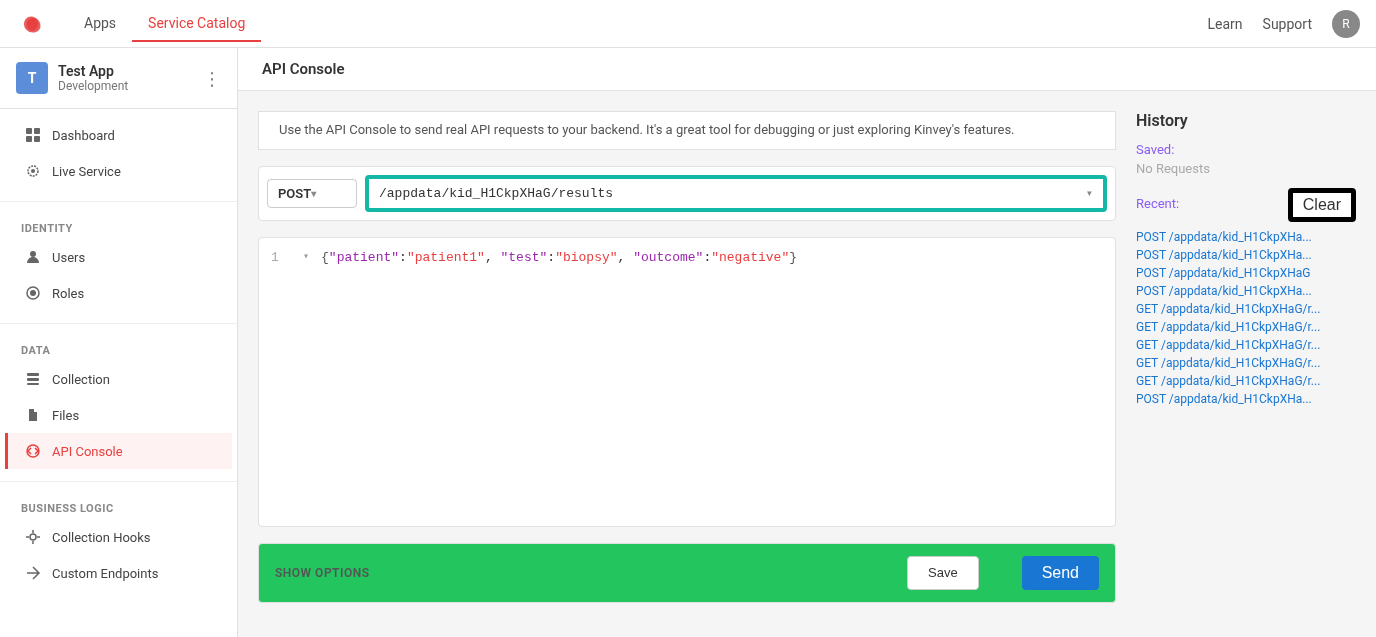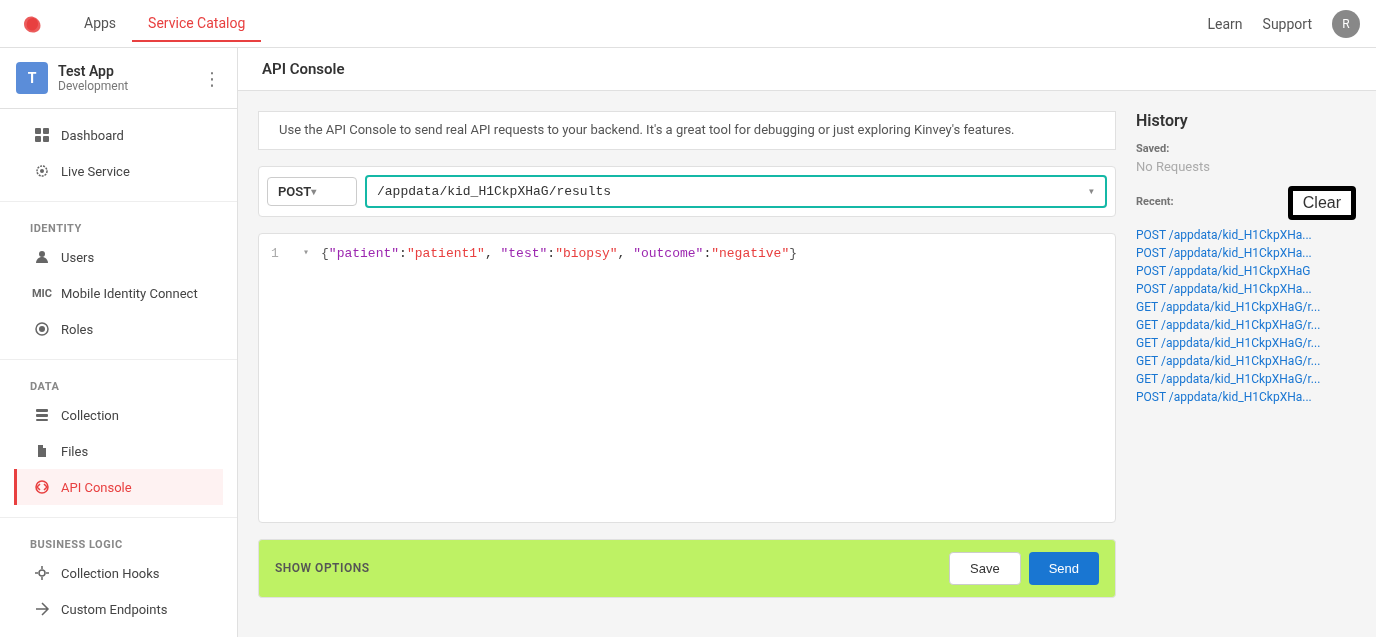--- a/index.html
+++ b/index.html
@@ -100,21 +100,21 @@
       font-weight: bold;
       font-size: 14px;
       flex-shrink: 0;
     }
     .app-info { flex: 1; }
     .app-name { font-weight: 600; font-size: 14px; }
     .app-env { color: #777; font-size: 12px; }
     .app-menu-icon { color: #777; cursor: pointer; font-size: 18px; }
 
     .sidebar-section {
-      padding: 8px 14px;
+      padding: 8px 5px;
     }
     .sidebar-section-label {
       padding: 8px 16px 4px;
       font-size: 11px;
       font-weight: 700;
       color: #888;
       letter-spacing: 0.5px;
       text-transform: uppercase;
     }
     .sidebar-item {
@@ -207,21 +207,21 @@
       font-size: 13px;
       font-weight: 600;
       color: #333;
       cursor: pointer;
       min-width: 90px;
     }
     .method-select .chevron { color: #888; font-size: 10px; }
 
     .url-input {
       flex: 1;
-      border: 2px solid #14b8a6;
+      border: 4px solid #14b8a6;
       border-radius: 4px;
       padding: 7px 10px;
       font-size: 13px;
       font-family: 'Courier New', monospace;
       color: #333;
       display: flex;
       align-items: flex-start;
       justify-content: space-between;
       background: #fff;
       cursor: pointer;
@@ -246,21 +246,21 @@
     .line-toggle { color: #999; font-size: 10px; }
     .code-content { color: #333; }
     .code-key { color: #9c27b0; }
     .code-string { color: #e84040; }
     .code-brace { color: #555; }
 
     .bottom-bar {
       display: flex;
       align-items: center;
       justify-content: space-between;
-      background: #bef264;
+      background: #22c55e;
       border: 1px solid #e0e0e0;
       border-radius: 4px;
       padding: 12px 16px;
     }
     .show-options {
       font-size: 12px;
       font-weight: 600;
       color: #555;
       text-transform: uppercase;
       letter-spacing: 0.5px;
@@ -276,41 +276,42 @@
       font-size: 13px;
       color: #333;
     }
     .btn-send {
       padding: 8px 20px;
       border: none;
       border-radius: 4px;
       background: #1976d2;
       color: #fff;
       cursor: pointer;
-      font-size: 13px;
+      font-size: 16px;
       font-weight: 500;
+      margin-left: 35px;
     }
 
     
     .history-panel {
       width: 220px;
       flex-shrink: 0;
       display: flex;
       flex-direction: column;
       gap: 12px;
     }
     .history-title {
       font-size: 16px;
       font-weight: 600;
       color: #333;
     }
     .history-section-label {
-      font-size: 11px;
-      font-weight: 700;
-      color: #737373;
+      font-size: 13px;
+      font-weight: 400;
+      color: #8b5cf6;
       margin-bottom: 4px;
     }
     .history-empty {
       color: #aaa;
       font-size: 13px;
     }
     .recent-header {
       display: flex;
       align-items: center;
       justify-content: space-between;
@@ -419,24 +420,20 @@
       <div class="sidebar-section">
         <div class="sidebar-section-label">IDENTITY</div>
         <div class="sidebar-item">
           <span class="icon">
             <svg width="16" height="16" viewBox="0 0 16 16" fill="currentColor">
               <circle cx="8" cy="5" r="3"></circle>
               <path d="M2 14c0-3.3 2.7-6 6-6s6 2.7 6 6"></path>
             </svg>
           </span>
           <span>Users</span>
-        </div>
-        <div class="sidebar-item">
-          <span class="icon" style="font-size:11px;font-weight:bold;color:#666;">MIC</span>
-          <span>Mobile Identity Connect</span>
         </div>
         <div class="sidebar-item">
           <span class="icon">
             <svg width="16" height="16" viewBox="0 0 16 16" fill="currentColor">
               <circle cx="8" cy="8" r="6" fill="none" stroke="currentColor" stroke-width="1.5"></circle>
               <circle cx="8" cy="8" r="3"></circle>
             </svg>
           </span>
           <span>Roles</span>
         </div>

